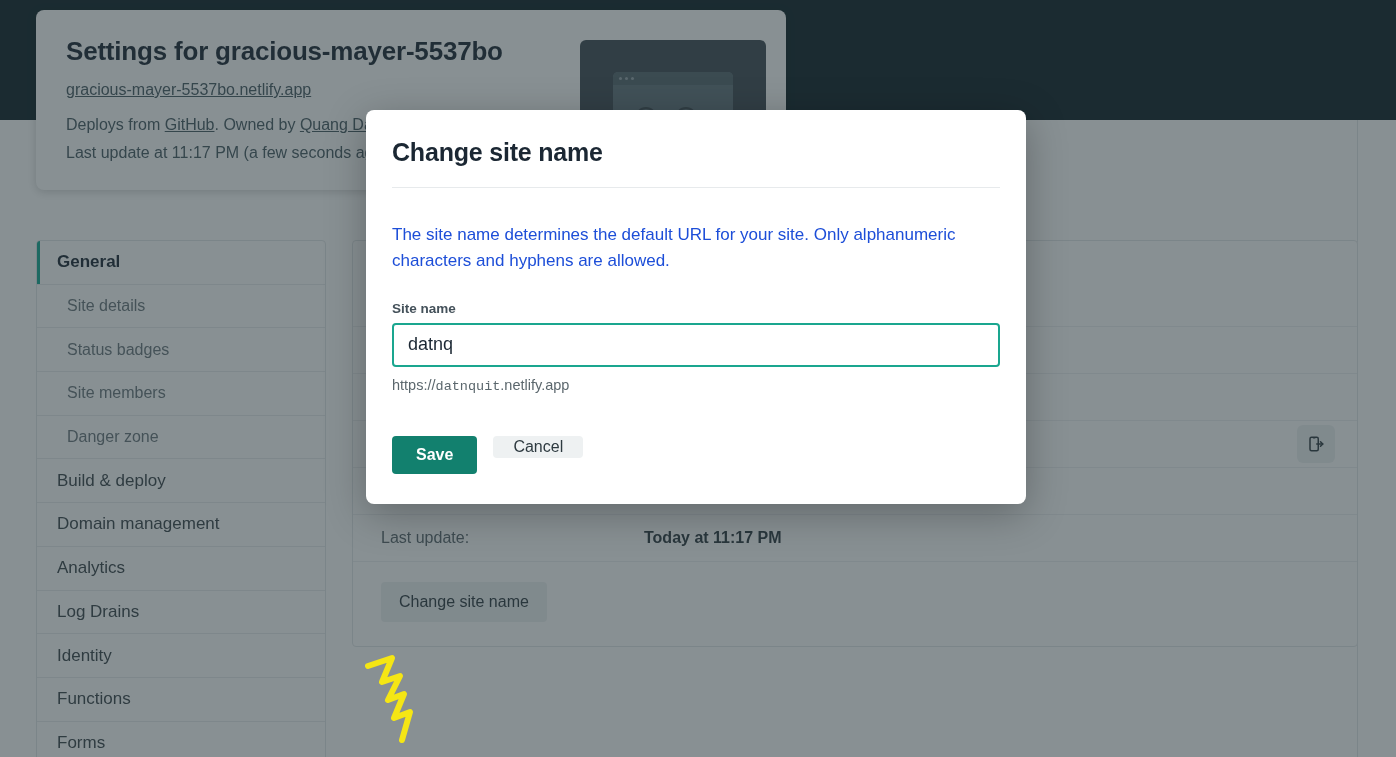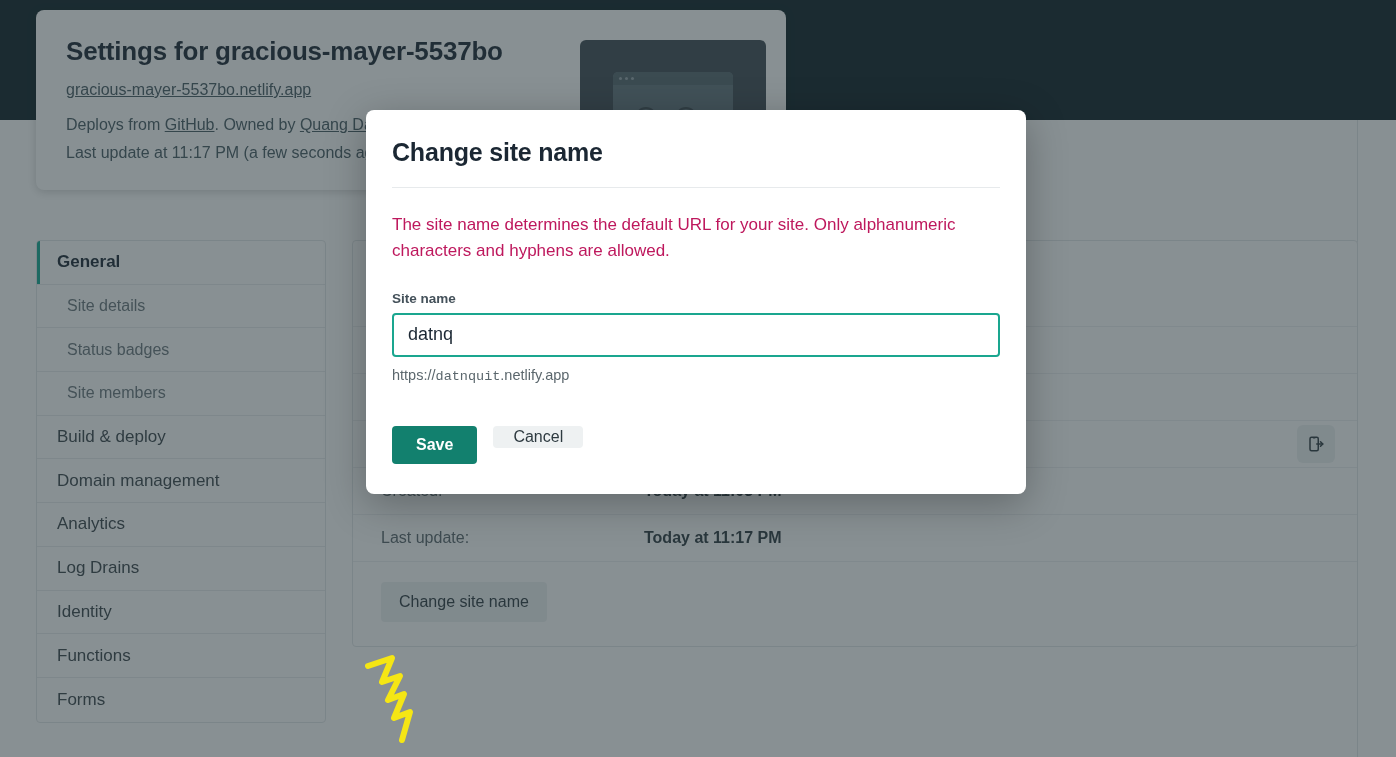--- a/index.html
+++ b/index.html
@@ -262,22 +262,22 @@
     font-size: 25px;
     font-weight: 700;
     color: #1b2733;
     padding-bottom: 20px;
     border-bottom: 1px solid #e7eaec;
     letter-spacing: -0.2px;
   }
   .modal-desc {
     font-size: 17px;
     line-height: 1.55;
-    color: #be185d;
-    margin-top: 24px;
+    color: #1d4ed8;
+    margin-top: 34px;
     max-width: 600px;
   }
   .field-label {
     display: block;
     font-size: 13.5px;
     font-weight: 700;
     color: #44515a;
     margin-top: 26px;
     margin-bottom: 7px;
   }
@@ -378,20 +378,23 @@
         <span>General</span>
       </div>
       <div class="nav-item sub">
         <span>Site details</span>
       </div>
       <div class="nav-item sub">
         <span>Status badges</span>
       </div>
       <div class="nav-item sub">
         <span>Site members</span>
+      </div>
+      <div class="nav-item sub">
+        <span>Danger zone</span>
       </div>
       <div class="nav-item group-head">
         <span>Build &amp; deploy</span>
       </div>
       <div class="nav-item group-head">
         <span>Domain management</span>
       </div>
       <div class="nav-item group-head">
         <span>Analytics</span>
       </div>

